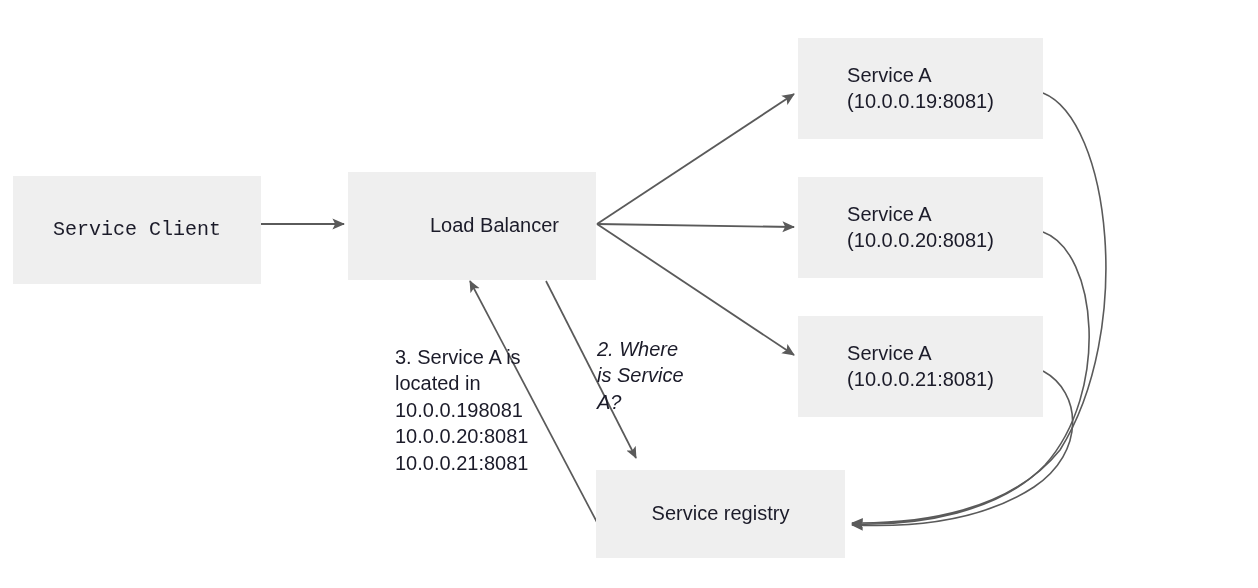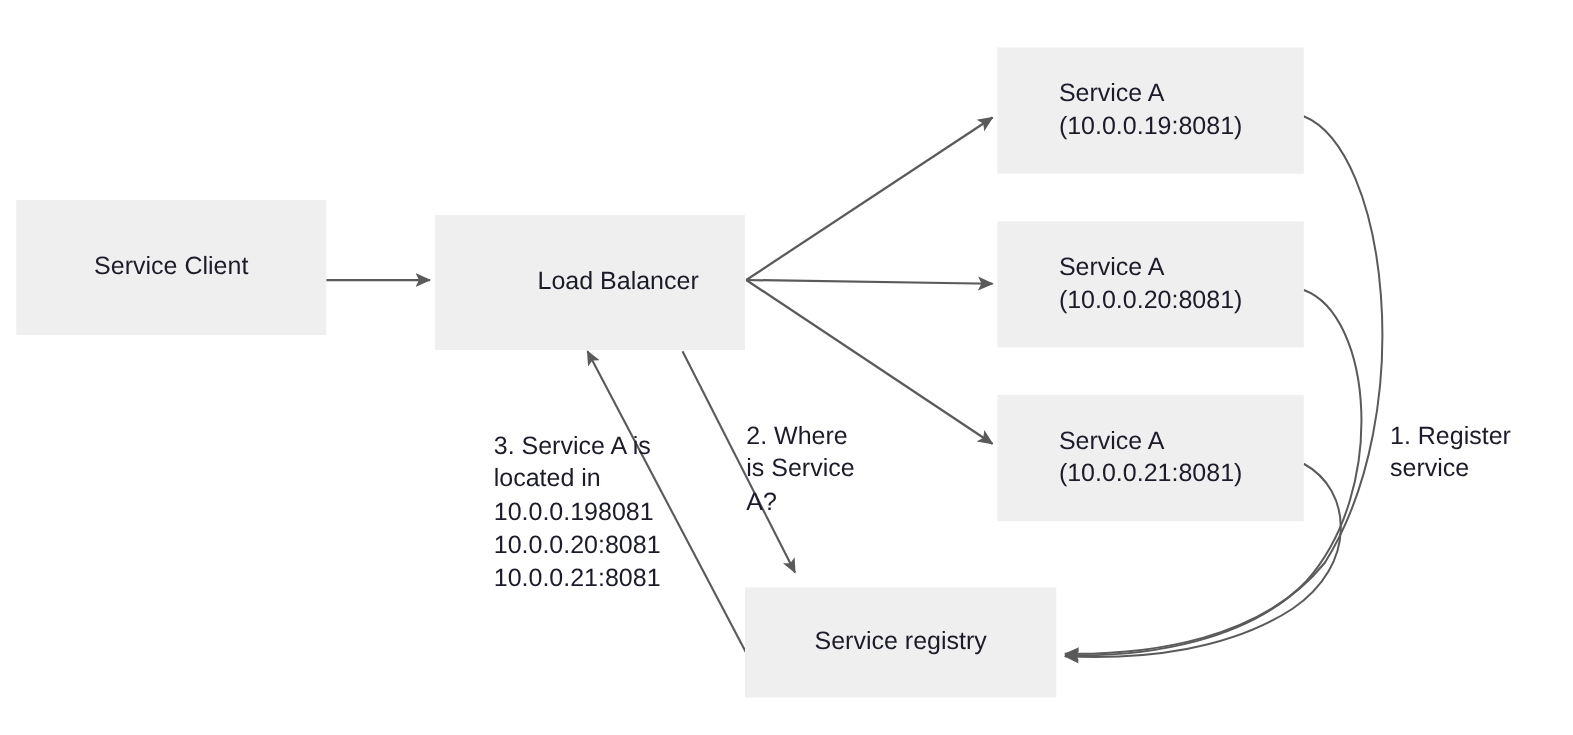--- a/index.html
+++ b/index.html
@@ -78,21 +78,21 @@
 
     <path d="M 1043 232 C 1098 252, 1110 392, 1045 465 C 1000 512, 920 526, 852 524" fill="none" stroke="#5a5a5a" stroke-width="1.6" marker-end="url(#arrowhead-thin)"></path>
 
     <path d="M 1043 371 C 1082 392, 1086 452, 1034 487 C 985 519, 918 528, 852 525" fill="none" stroke="#5a5a5a" stroke-width="1.6" marker-end="url(#arrowhead-thin)"></path>
 
     <line x1="546" y1="281" x2="636" y2="458" stroke="#5a5a5a" stroke-width="1.7" marker-end="url(#arrowhead)"></line>
 
     <line x1="600" y1="528" x2="470" y2="281" stroke="#5a5a5a" stroke-width="1.7" marker-end="url(#arrowhead)"></line>
   </svg>
 
-  <div class="node" style="left:13px; top:160px; width:248px; height:108px;">
+  <div class="node" style="left:13px; top:176px; width:248px; height:108px;font-family:Liberation Mono, monospace;">
     <span class="node-label">Service Client</span>
   </div>
 
   <div class="node" style="left:348px; top:172px; width:248px; height:108px;padding-left:45px;">
     <span class="node-label">Load Balancer</span>
   </div>
 
   <div class="node" style="left:798px; top:38px; width:245px; height:101px;">
     <span class="node-label">Service A
 (10.0.0.19:8081)</span>
@@ -105,24 +105,22 @@
 
   <div class="node" style="left:798px; top:316px; width:245px; height:101px;">
     <span class="node-label">Service A
 (10.0.0.21:8081)</span>
   </div>
 
   <div class="node" style="left:596px; top:470px; width:249px; height:88px;">
     <span class="node-label">Service registry</span>
   </div>
 
-  <div class="ann" style="left:1112px; top:336px; width:140px;">1. Register
-service</div>
 
-  <div class="ann" style="left:597px; top:336px; width:110px;">2. Where
+  <div class="ann" style="left:597px; top:336px; width:110px;font-style:italic;">2. Where
 is Service
 A?</div>
 
   <div class="ann" style="left:358px; top:344px; width:200px;margin-left:37px;">3. Service A is
 located in
 10.0.0.198081
 10.0.0.20:8081
 10.0.0.21:8081</div>
 
 </div>

